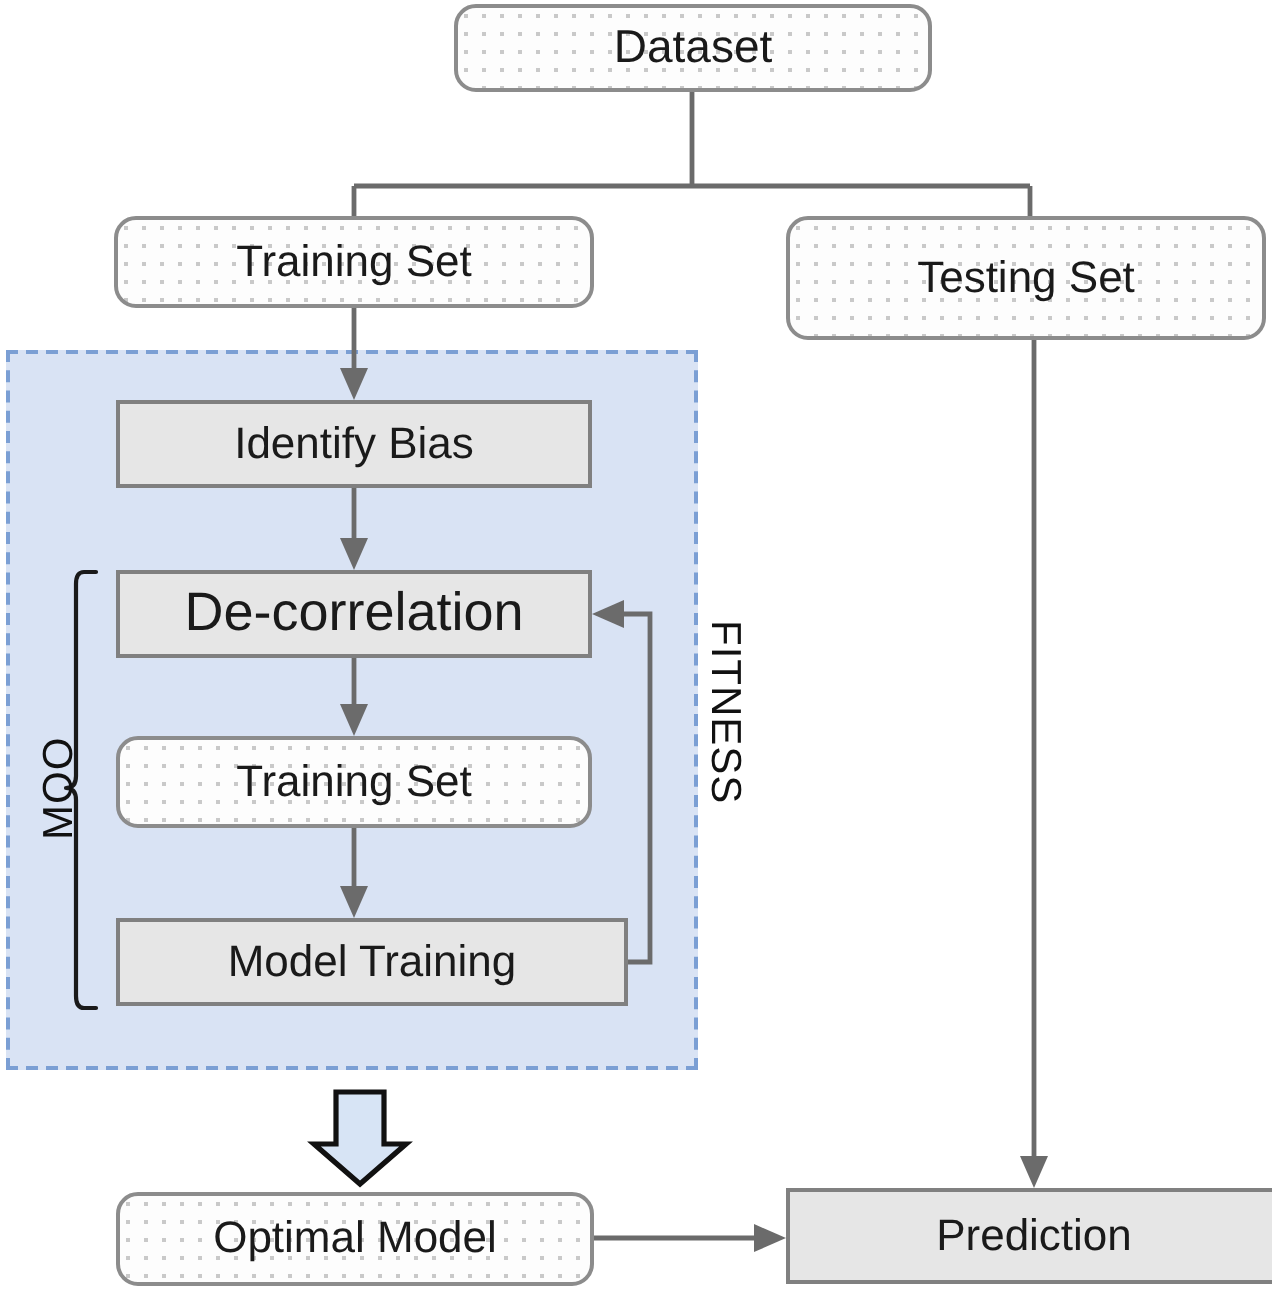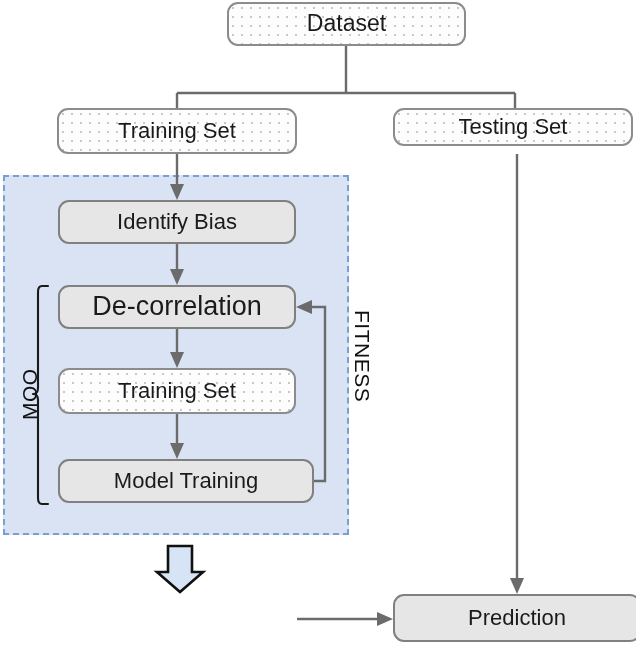--- a/index.html
+++ b/index.html
@@ -35,21 +35,21 @@
     border-radius: 11px;
     background-color: #fdfdfd;
     background-image:
       radial-gradient(circle at 1px 1px, #c9c9c9 1.1px, transparent 1.2px);
     background-size: 9px 9px;
     background-position: 3px 3px;
   }
   
   .node-grey {
     border: 2px solid #808080;
-    border-radius: 11px;
+    border-radius: 0;
     background: #e6e6e6;
   }
   .node-label {
     position: relative;
     z-index: 2;
     padding: 0 6px;
   }
 
   
   #moo-region {
@@ -176,40 +176,43 @@
   </svg>
 
   <div class="node node-dotted" style="left:227px; top:2px; width:239px; height:44px; font-size:23px;">
     <span class="node-label">Dataset</span>
   </div>
 
   <div class="node node-dotted" style="left:57px; top:108px; width:240px; height:46px; font-size:22px;">
     <span class="node-label">Training Set</span>
   </div>
 
-  <div class="node node-dotted" style="left:393px; top:108px; width:240px; height:38px; font-size:22px;">
+  <div class="node node-dotted" style="left:393px; top:108px; width:240px; height:62px; font-size:22px;">
     <span class="node-label">Testing Set</span>
   </div>
 
   <div class="node node-grey" style="left:58px; top:200px; width:238px; height:44px; font-size:22px;">
     <span class="node-label">Identify Bias</span>
   </div>
 
   <div class="node node-grey" style="left:58px; top:285px; width:238px; height:44px; font-size:27px;">
     <span class="node-label">De-correlation</span>
   </div>
 
   <div class="node node-dotted" style="left:58px; top:368px; width:238px; height:46px; font-size:22px;">
     <span class="node-label">Training Set</span>
   </div>
 
   <div class="node node-grey" style="left:58px; top:459px; width:256px; height:44px; font-size:22px;">
     <span class="node-label">Model Training</span>
   </div>
 
+  <div class="node node-dotted" style="left:58px; top:596px; width:239px; height:47px; font-size:22px;">
+    <span class="node-label">Optimal Model</span>
+  </div>
 
   <div class="node node-grey" style="left:393px; top:594px; width:248px; height:48px; font-size:22px;">
     <span class="node-label">Prediction</span>
   </div>
 
   <div class="vlabel" id="label-moo" style="left:18px; top:420px; font-size:21px;">MOO</div>
 
   <div class="vlabel" id="label-fitness" style="left:374px; top:310px; font-size:21px;">FITNESS</div>
 
 </div>

